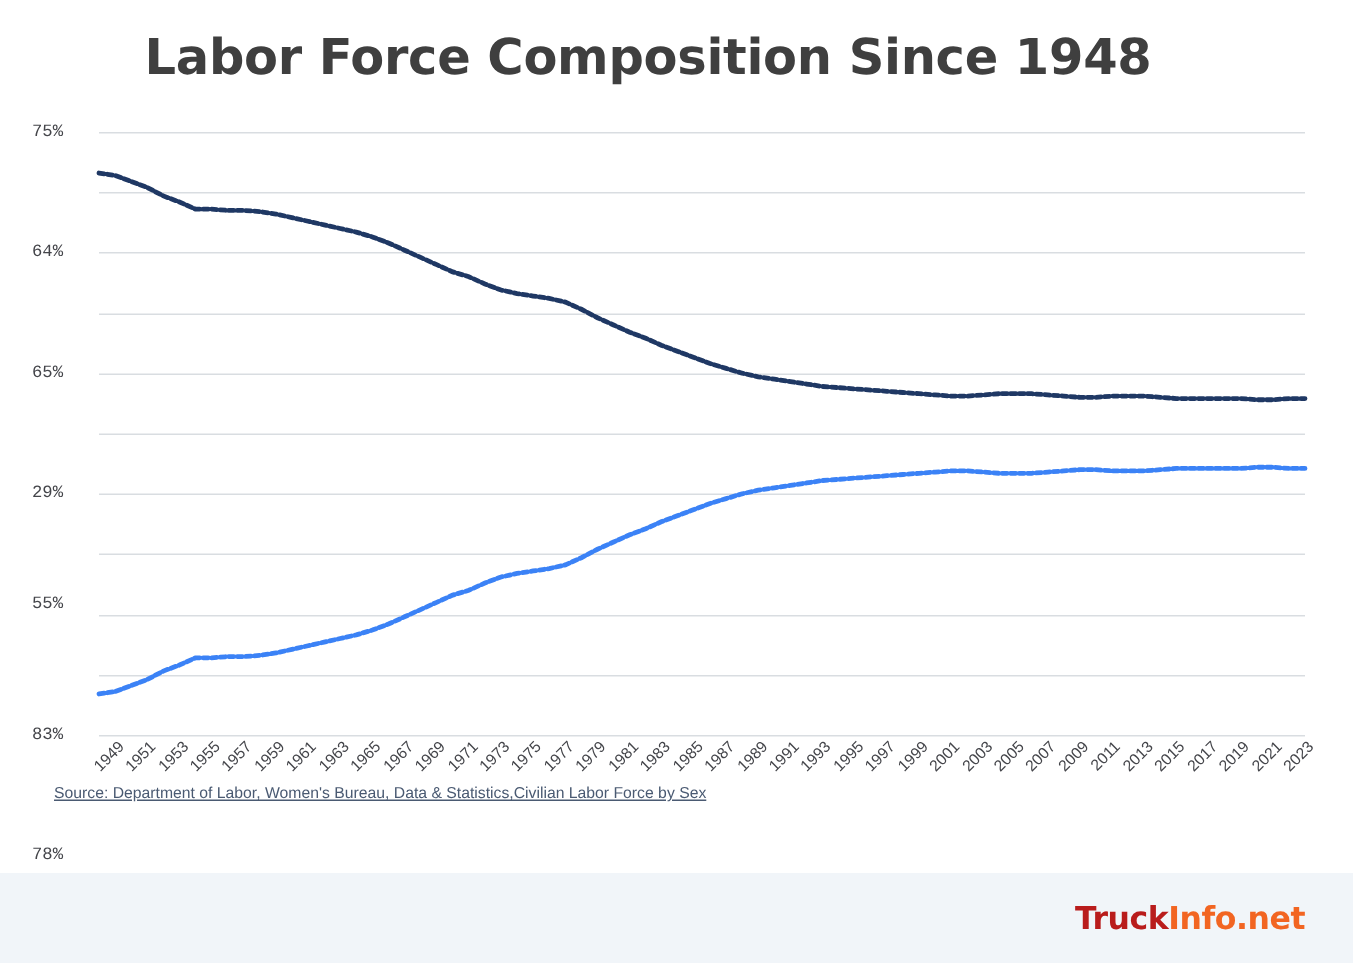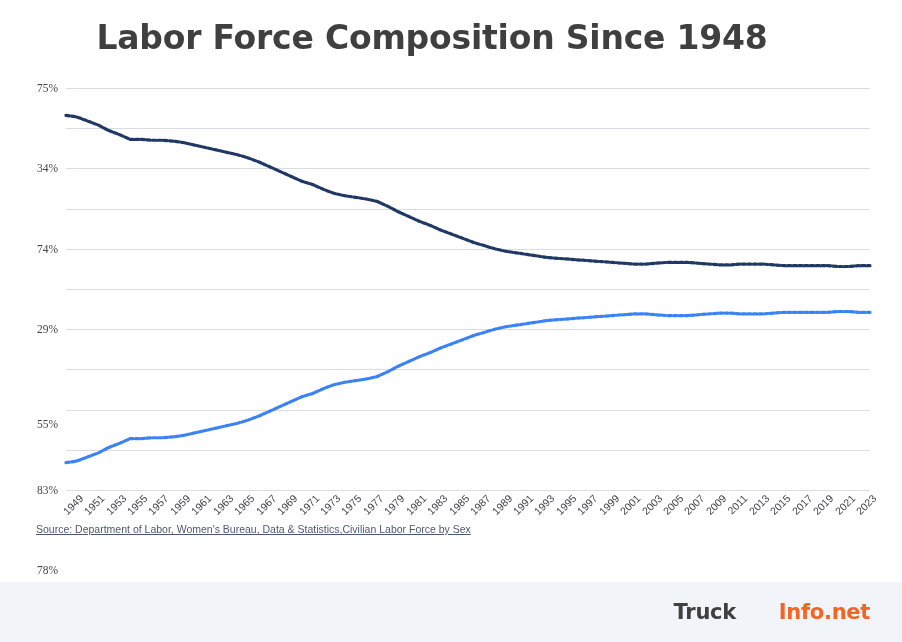--- a/index.html
+++ b/index.html
@@ -47,25 +47,25 @@
     position: absolute;
     left: 0;
     width: 100%;
     height: 1px;
     background: #d9dde1;
   }
   .ytick {
     position: absolute;
     right: 100%;
     transform: translateY(-50%);
-    margin-right: 8px;
+    margin-right: 24px;
     white-space: nowrap;
     font-size: 11.5px;
     color: #44454a;
-    font-family: Liberation Serif, serif;
+    font-family: Liberation Mono, monospace;
   }
   #svg-lines {
     position: absolute;
     left: 0;
     top: 0;
     overflow: visible;
   }
   #xaxis {
     position: absolute;
     left: 66px;
@@ -103,47 +103,47 @@
   }
   #brand-logo {
     position: absolute;
     right: 32px;
     top: 600px;
     font-size: 21px;
     font-weight: bold;
     font-family: "DejaVu Sans", sans-serif;
     letter-spacing: -0.3px;
   }
-  #brand-truck { color: #404040; }
-  #brand-info { color: #f26522; margin-left: 43px; }
+  #brand-truck { color: #b91c1c; }
+  #brand-info { color: #f26522; }
 </style>
 </head>
 <body>
 
 <div id="page">
 
   <div id="chart-title">Labor Force Composition Since 1948</div>
 
   <div id="plot-wrap">
     <div id="plot-area">
       <div id="gridlines">
           <div class="gridline" style="top: 0px; background: rgb(217, 221, 225);">
             <div class="ytick" style="top: 0px;">75%</div>
           </div>
           <div class="gridline" style="top: 40.2px; background: rgb(217, 221, 225);">
-            <div class="ytick" style="top: 40.2px;">34%</div>
+            <div class="ytick" style="top: 40.2px;">64%</div>
           </div>
           <div class="gridline" style="top: 80.4px; background: rgb(217, 221, 225);">
-            <div class="ytick" style="top: 80.4px;">74%</div>
+            <div class="ytick" style="top: 80.4px;">65%</div>
           </div>
           <div class="gridline" style="top: 120.6px; background: rgb(217, 221, 225);">
             <div class="ytick" style="top: 120.6px;">29%</div>
           </div>
           <div class="gridline" style="top: 160.8px; background: rgb(217, 221, 225);">
-            <div class="ytick" style="top: 175px;">55%</div>
+            <div class="ytick" style="top: 154px;">55%</div>
           </div>
           <div class="gridline" style="top: 201px; background: rgb(217, 221, 225);">
             <div class="ytick" style="top: 201px;">83%</div>
           </div>
           <div class="gridline" style="top: 241.2px; background: rgb(217, 221, 225);">
             <div class="ytick" style="top: 241.2px;">78%</div>
           </div>
           <div class="gridline" style="top: 281.4px; background: rgb(217, 221, 225);"></div>
           <div class="gridline" style="top: 321.6px; background: rgb(217, 221, 225);"></div>
           <div class="gridline" style="top: 361.8px; background: rgb(217, 221, 225);"></div>

